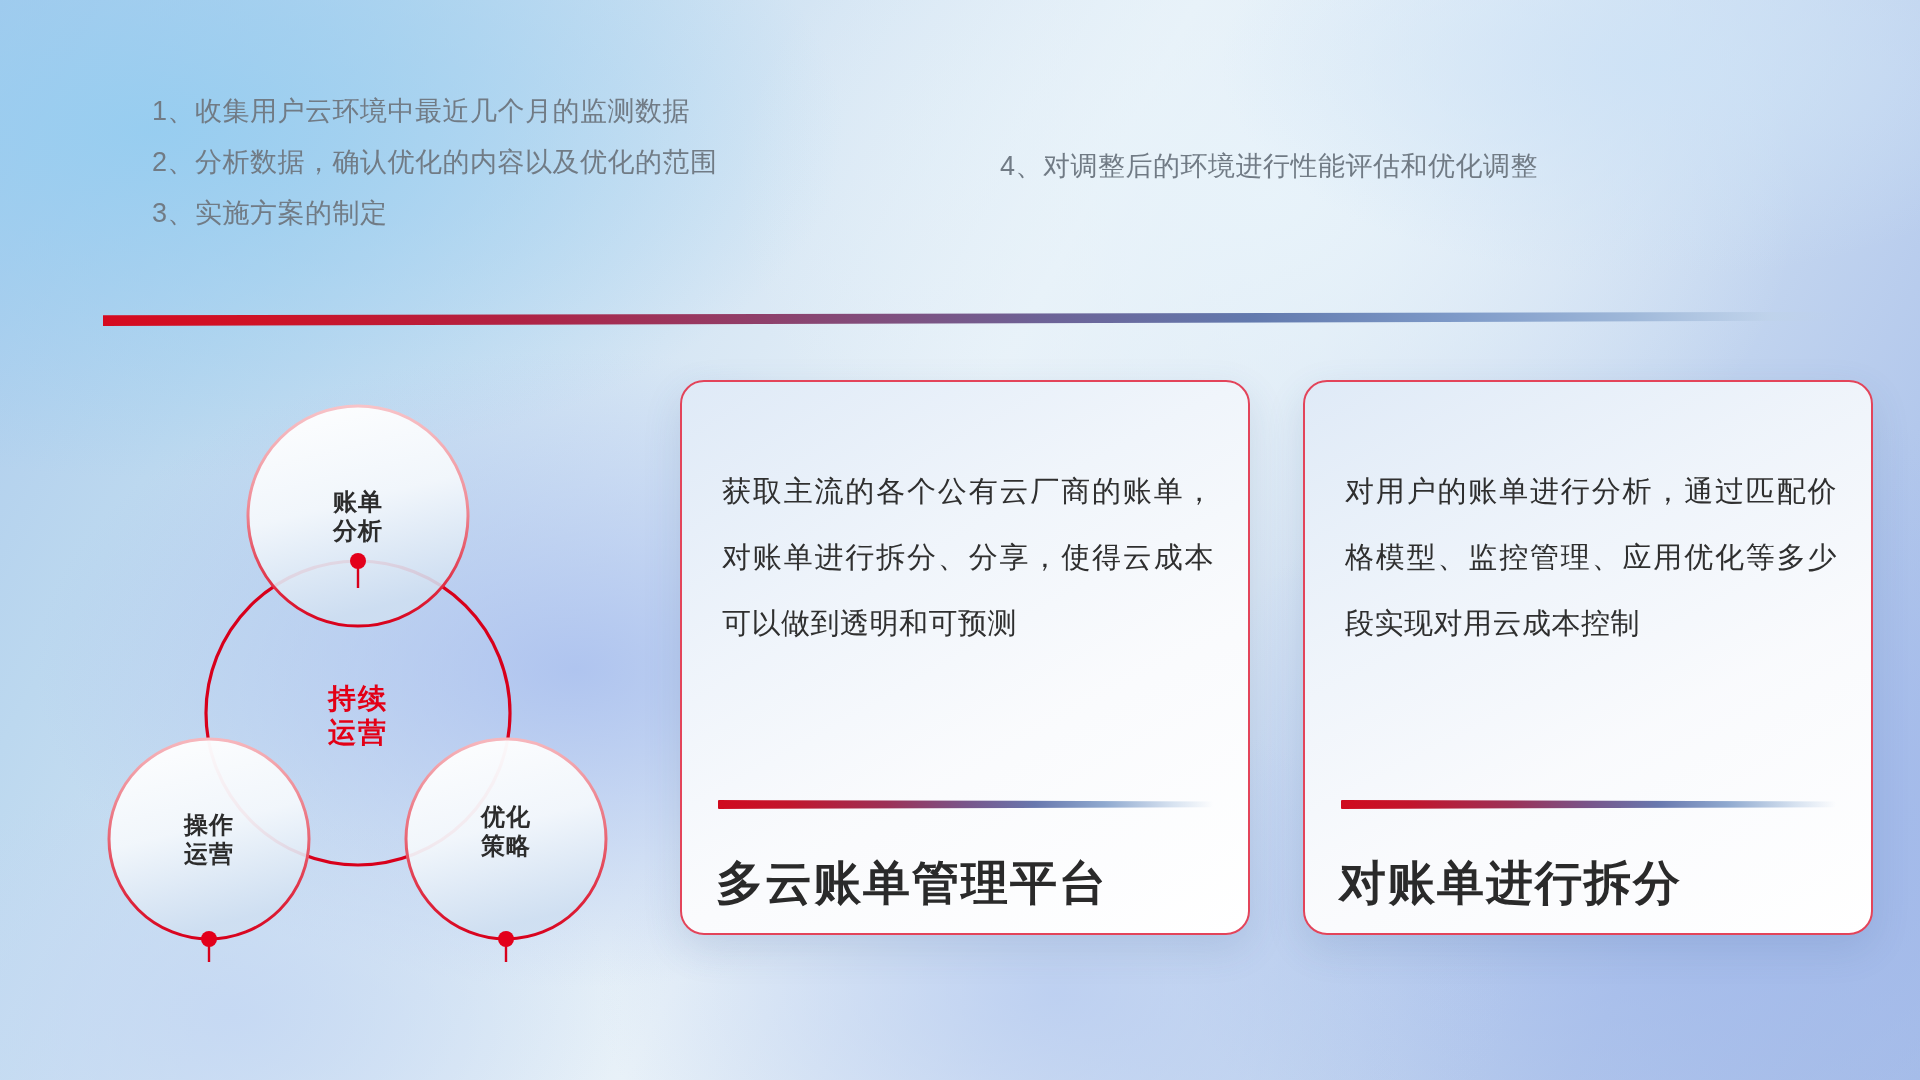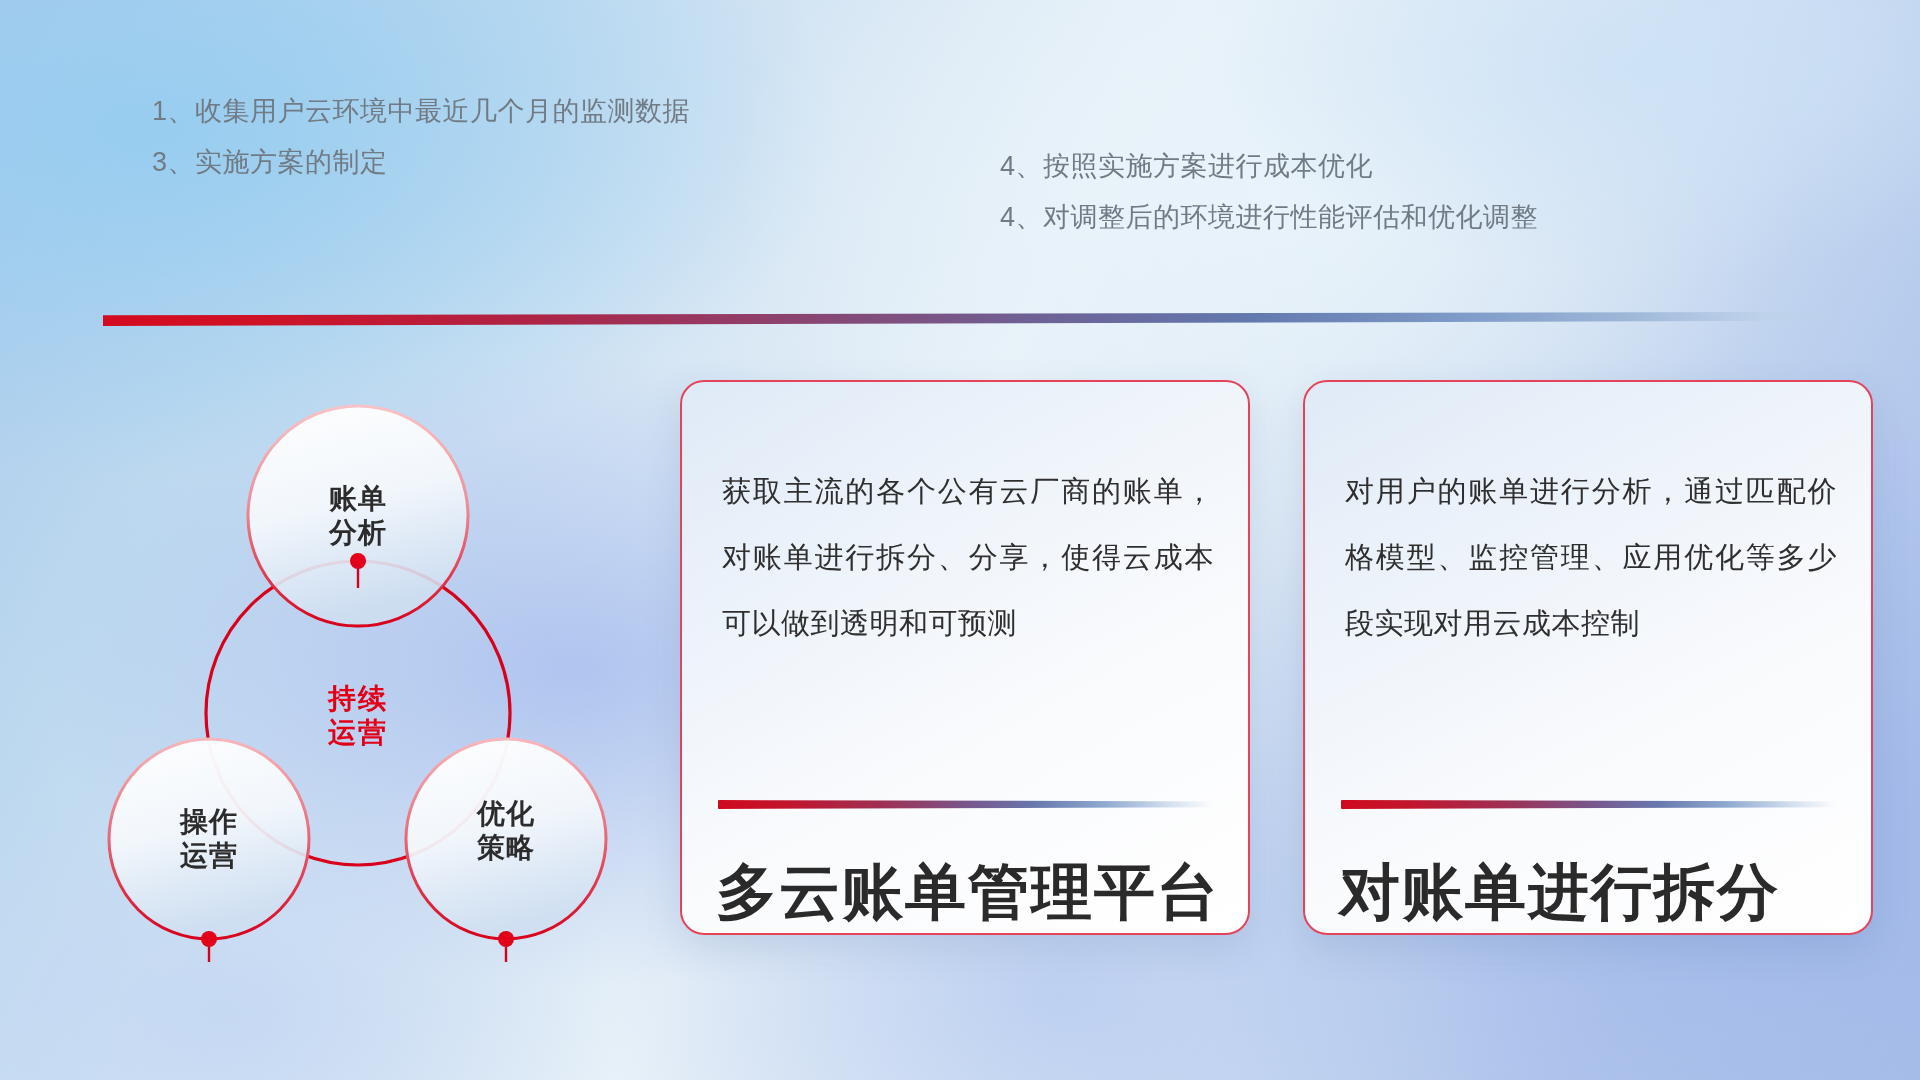--- a/index.html
+++ b/index.html
@@ -96,21 +96,21 @@
     position:absolute;
     left:96px; top:356px;
     width:520px; height:600px;
   }
   #venn svg{ position:absolute; inset:0; overflow:visible; }
 
   .node-label{
     position:absolute;
     text-align:center;
     color:#2c2c2c;
-    font-size:28px;
+    font-size:24px;
     font-weight:700;
     line-height:1.22;
     letter-spacing:1px;
     white-space:pre-line;
     transform:translate(-50%,-50%);
   }
   #label-center{
     color:#e30016;
     font-size:28px;
     font-weight:700;
@@ -159,21 +159,21 @@
       #6878ae 64%,
       #8fa9cf 78%,
       rgba(200,216,235,.7) 92%,
       rgba(210,224,240,0) 100%);
     clip-path:polygon(0 0, 100% 16%, 100% 80%, 0 100%);
   }
   .card-title{
     position:absolute;
     left:34px; right:24px; top:470px;
     color:#2a2a2a;
-    font-size:61px;
+    font-size:47px;
     font-weight:800;
     letter-spacing:2px;
     white-space:nowrap;
   }
 </style>
 </head>
 <body>
 
 <div id="slide">
 
@@ -181,25 +181,25 @@
   <div class="bg-layer bg-blob-a"></div>
   <div class="bg-layer bg-blob-b"></div>
   <div class="bg-layer bg-blob-c"></div>
   <div class="bg-layer bg-blob-d"></div>
   <div class="bg-layer bg-blob-e"></div>
   <div class="bg-layer bg-blob-f"></div>
   <div class="bg-layer bg-blob-g"></div>
 
   <div class="bullets" id="bullets-left">
     <div class="line">1、收集用户云环境中最近几个月的监测数据</div>
+    <div class="line">2、分析数据，确认优化的内容以及优化的范围</div>
     <div class="line">3、实施方案的制定</div>
   </div>
 
   <div class="bullets" id="bullets-right">
-    <div class="line">4、按照实施方案进行成本优化</div>
     <div class="line">4、对调整后的环境进行性能评估和优化调整</div>
   </div>
 
   <div id="divider"></div>
 
   <div id="venn">
     <svg viewBox="0 0 520 600" width="520" height="600" aria-hidden="true">
       <defs>
         <linearGradient id="bubbleFill" x1="0" y1="0" x2="0.25" y2="1">
           <stop offset="0%" stop-color="#ffffff" stop-opacity="0.99"></stop>

